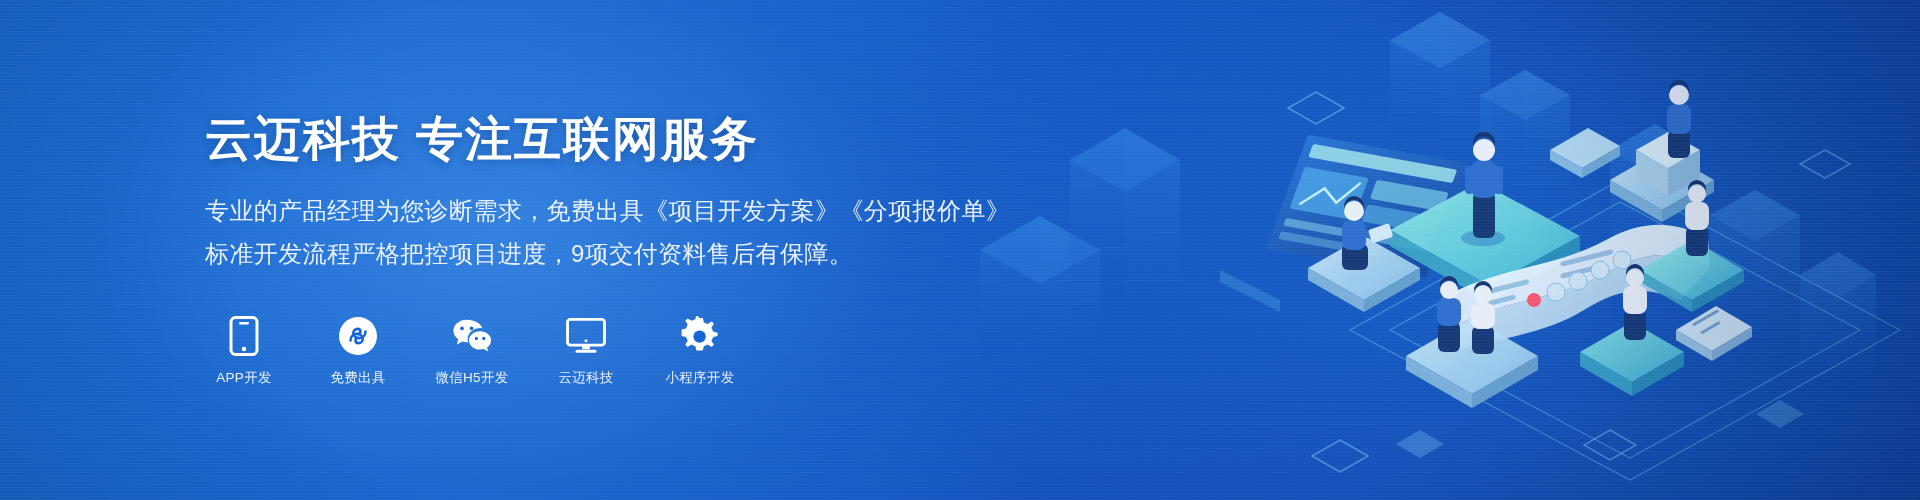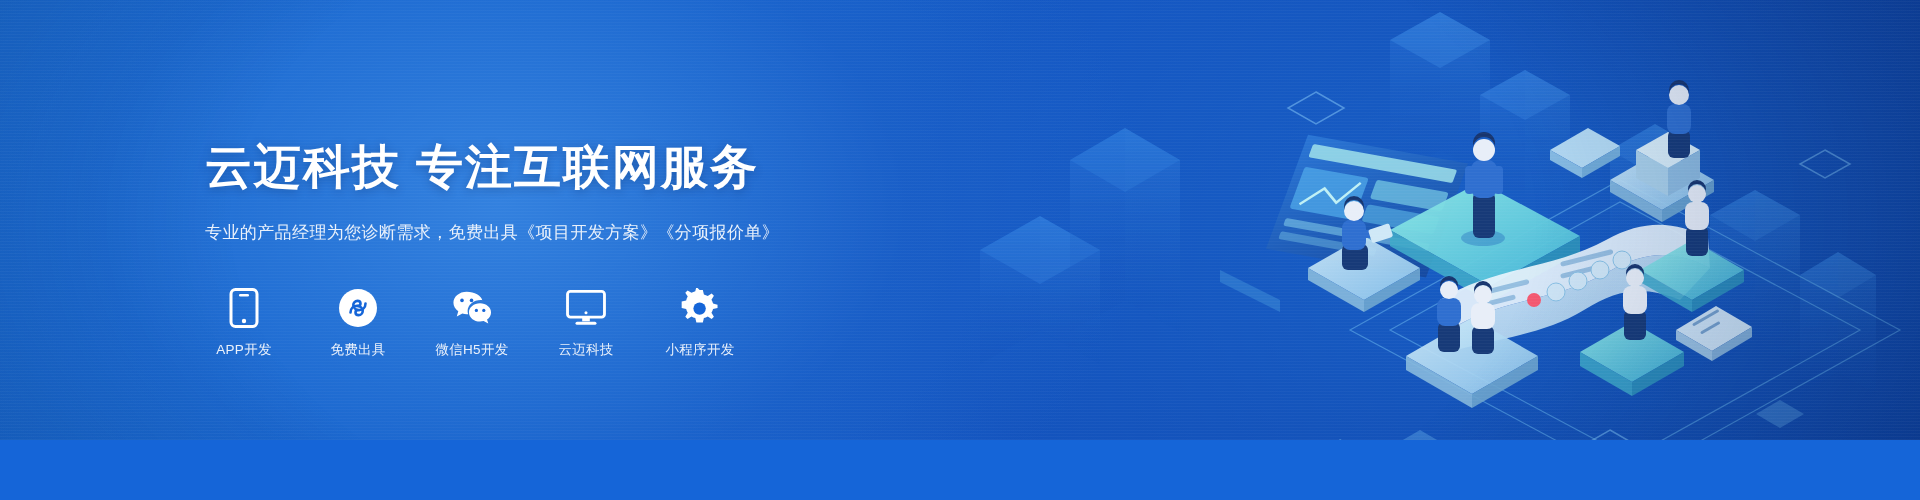--- a/index.html
+++ b/index.html
@@ -4,21 +4,21 @@
 <style>
   * { margin:0; padding:0; box-sizing:border-box; }
   html,body { width:1920px; height:500px; overflow:hidden; }
   body {
     font-family:"Liberation Sans","DejaVu Sans",sans-serif;
     background:#1565d8;
   }
 
   .banner {
     position:relative;
-    width:1920px; height:440px;
+    width:1920px; height:500px;
     overflow:hidden;
     background:
       radial-gradient(ellipse 900px 620px at 26% 46%, rgba(56,134,226,0.85) 0%, rgba(33,104,206,0.35) 45%, rgba(20,80,190,0) 72%),
       radial-gradient(ellipse 1100px 760px at 78% 52%, rgba(30,110,215,0.55) 0%, rgba(18,76,185,0.18) 52%, rgba(12,60,165,0) 80%),
       linear-gradient(118deg, #1b6fd6 0%, #1766cf 26%, #1559c4 52%, #1049ae 76%, #0d3f9c 100%);
   }
   
   .banner::after{
     content:"";
     position:absolute; inset:0;
@@ -44,21 +44,21 @@
     font-size:47px;
     font-weight:bold;
     color:#ffffff;
     letter-spacing:2px;
     line-height:1.12;
     margin-bottom:24px;
     text-shadow:0 2px 10px rgba(4,30,80,0.30);
     white-space:nowrap;
   }
   .subline {
-    font-size:17px;
+    font-size:24px;
     color:#e9f1fb;
     line-height:1.78;
     letter-spacing:0.4px;
     white-space:nowrap;
   }
   .sub-wrap { margin-bottom:40px; }
 
   
   .services {
     display:flex;
@@ -308,20 +308,21 @@
   </div>
 
   <div class="vignette"></div>
 
   <div class="content">
 
     <h1 class="headline">云迈科技 专注互联网服务</h1>
 
     <div class="sub-wrap">
       <p class="subline">专业的产品经理为您诊断需求，免费出具《项目开发方案》《分项报价单》</p>
+      <p class="subline">标准开发流程严格把控项目进度，9项交付资料售后有保障。</p>
     </div>
 
     <div class="services">
 
       <div class="service">
         <span class="ico">
           <svg width="34" height="40" viewBox="0 0 34 40" fill="none" xmlns="http://www.w3.org/2000/svg">
             <rect x="4" y="1.5" width="26" height="37" rx="4.5" stroke="#ffffff" stroke-width="3"></rect>
             <rect x="12" y="6" width="10" height="2.6" rx="1.3" fill="#ffffff"></rect>
             <circle cx="17" cy="33" r="2.2" fill="#ffffff"></circle>

